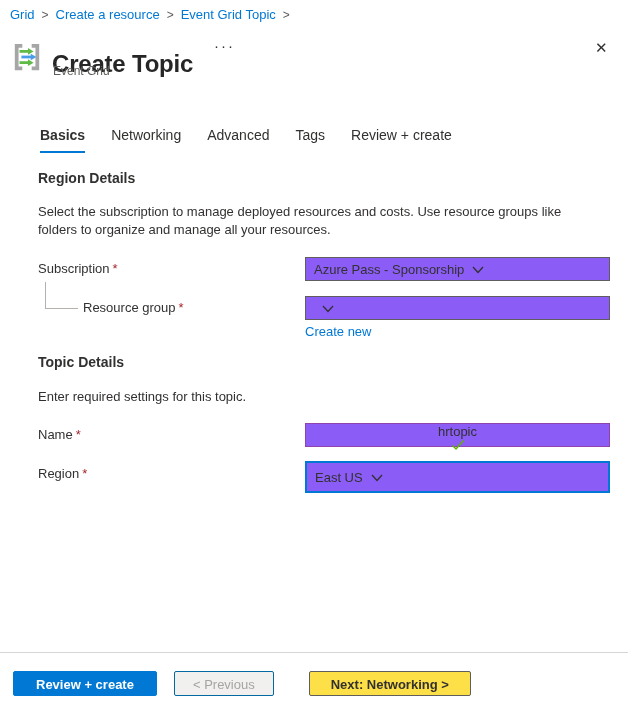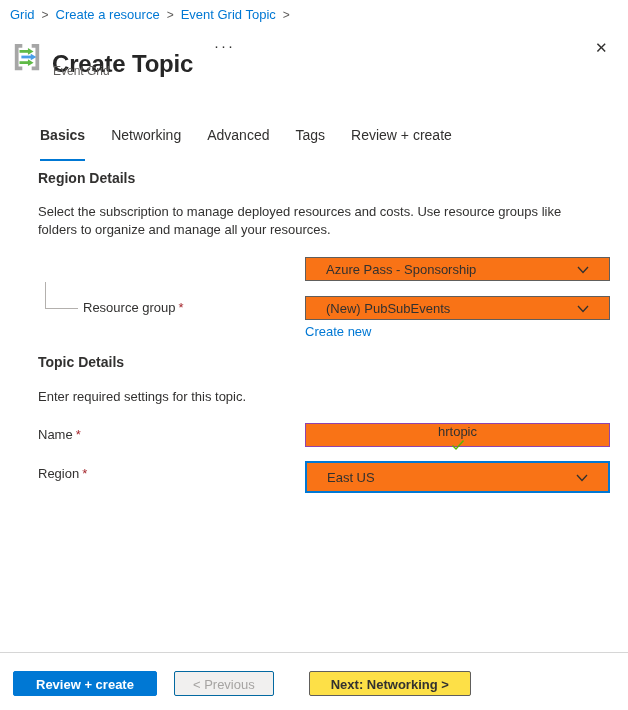--- a/index.html
+++ b/index.html
@@ -12,34 +12,34 @@
   .breadcrumb a{color:#0078d4;text-decoration:none;cursor:pointer;}
   .crumb-sep{color:#605e5c;font-size:12px;}
   
   .eg-icon{position:absolute;left:12px;top:41px;}
   .page-title{position:absolute;left:52px;top:34px;font-size:24px;font-weight:700;color:#262626;letter-spacing:-0.2px;}
   .page-subtitle{position:absolute;left:53px;top:64px;font-size:12px;color:#605e5c;}
   .more-btn{position:absolute;left:208px;top:36px;font-size:15px;color:#323130;letter-spacing:2px;cursor:pointer;background:none;border:none;font-family:inherit;}
   .close-btn{position:absolute;left:589px;top:38px;font-size:15px;color:#323130;cursor:pointer;background:none;border:none;font-family:inherit;font-weight:300;}
   
   .tabs{position:absolute;left:40px;top:127px;display:flex;gap:26px;font-size:14px;}
-  .tab{position:relative;cursor:pointer;padding-bottom:18px;color:#323130;}
+  .tab{position:relative;cursor:pointer;padding-bottom:10px;color:#323130;}
   .tab.active{font-weight:700;}
   .tab.active::after{content:"";position:absolute;left:0;right:0;bottom:0;height:2px;background:#0078d4;}
   
   .section-heading{position:absolute;left:38px;font-size:14px;font-weight:700;color:#323130;}
   .section-desc{position:absolute;left:38px;width:548px;font-size:13px;line-height:18px;color:#323130;}
   
   .field-label{position:absolute;font-size:13px;color:#323130;line-height:24px;}
   .req{color:#a4262c;margin-left:3px;}
   .connector{position:absolute;left:45px;top:282px;width:32px;height:26px;border-left:1px solid #b3b0ad;border-bottom:1px solid #b3b0ad;}
   .control{
     position:absolute;left:305px;width:305px;height:24px;box-sizing:border-box;
-    border:1px solid #605e5c;background:#f97316;display:flex;align-items:center;
-    justify-content:space-between;padding:0 20px;font-size:13px;color:#323130;cursor:pointer;
+    border:1px solid #605e5c;background:#8b5cf6;display:flex;align-items:center;
+    padding:0 8px;font-size:13px;color:#323130;cursor:pointer;
   }
   .control .chev{flex:0 0 auto;margin-left:8px;}
   .control.valid{border-color:#8f44ad;}
   .control.focused{border:2px solid #0078d4;height:32px;}
   .link{font-size:13px;color:#0078d4;text-decoration:none;cursor:pointer;position:absolute;left:305px;}
   
   .footer-divider{position:absolute;left:0;right:0;top:652px;border-top:1px solid #d6d6d6;}
   .footer{position:absolute;left:13px;top:671px;display:flex;align-items:center;}
   .btn{height:25px;line-height:25px;font-size:13px;border-radius:2px;box-sizing:border-box;
        font-family:inherit;cursor:pointer;text-align:center;}
@@ -88,35 +88,37 @@
     <span class="tab active">Basics</span>
     <span class="tab">Networking</span>
     <span class="tab">Advanced</span>
     <span class="tab">Tags</span>
     <span class="tab">Review + create</span>
   </div>
 
   <div class="section-heading" style="top:170px;">Region Details</div>
   <div class="section-desc" style="top:203px;">Select the subscription to manage deployed resources and costs. Use resource groups like folders to organize and manage all your resources.</div>
 
+  <div class="field-label" style="left:38px;top:257px;">
+    <span>Subscription</span><span class="req">*</span>
+  </div>
   <div class="control" style="top:257px;">
     <span>Azure Pass - Sponsorship</span>
     <span class="chev">
       <svg width="12" height="8" viewBox="0 0 12 8">
           <path d="M1 1 L6 6.5 L11 1" stroke="#323130" stroke-width="1.3" fill="none"></path>
         </svg>
     </span>
   </div>
 
   <div class="connector"></div>
   <div class="field-label" style="left:83px;top:296px;">
     <span>Resource group</span><span class="req">*</span>
   </div>
   <div class="control" style="top:296px;">
-    <span>(New) PubSubEvents</span>
     <span class="chev">
       <svg width="12" height="8" viewBox="0 0 12 8">
           <path d="M1 1 L6 6.5 L11 1" stroke="#323130" stroke-width="1.3" fill="none"></path>
         </svg>
     </span>
   </div>
   <a class="link" style="top:324px;">Create new</a>
 
   <div class="section-heading" style="top:354px;">Topic Details</div>
   <div class="section-desc" style="top:388px;">Enter required settings for this topic.</div>

